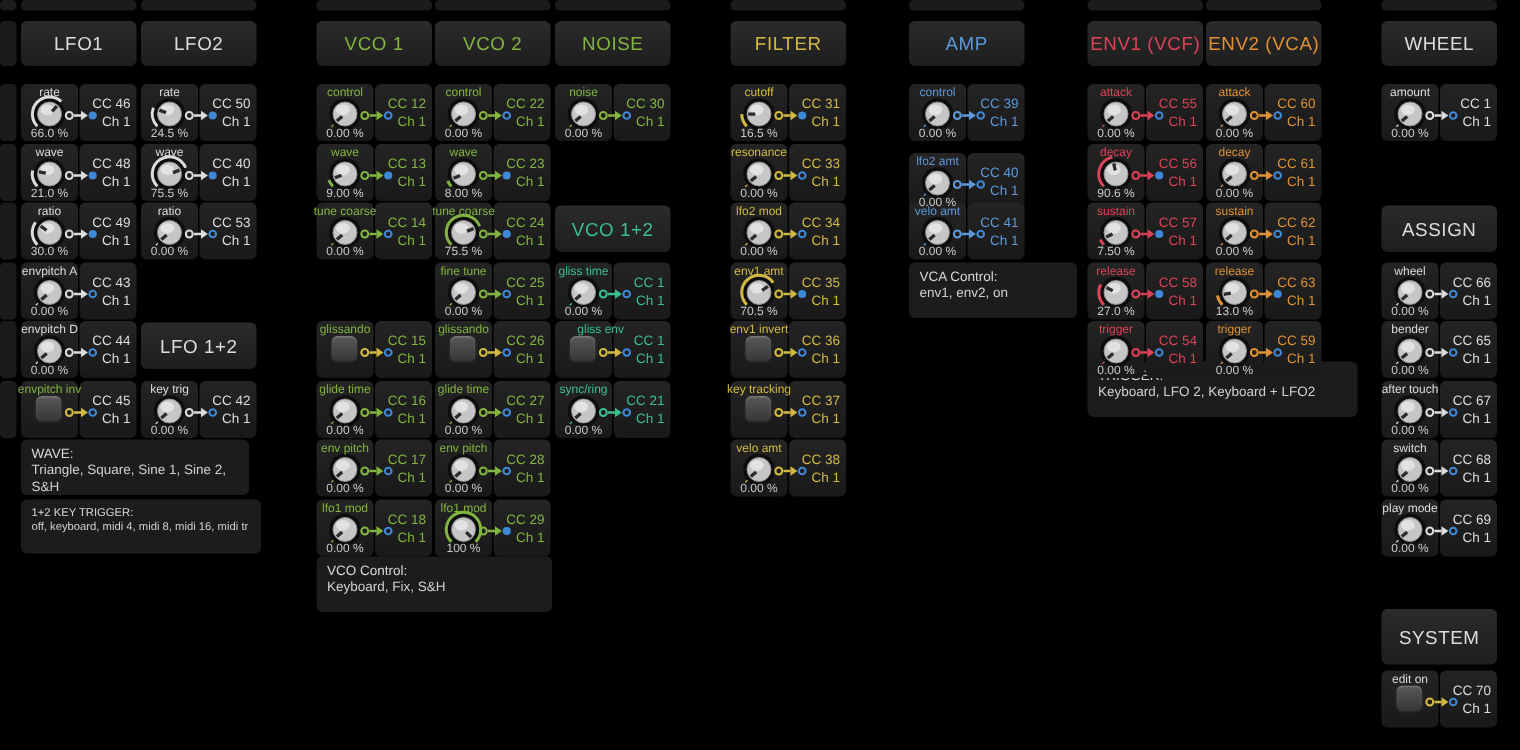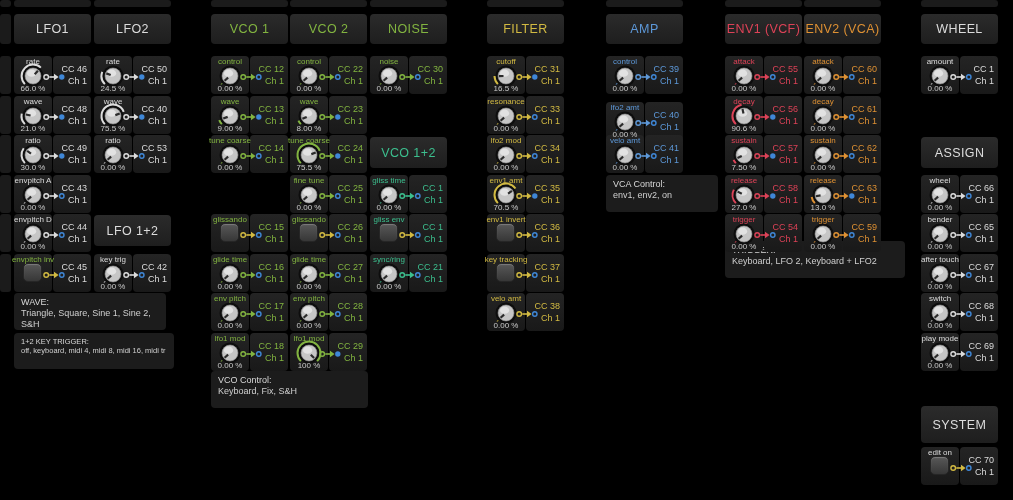--- a/index.html
+++ b/index.html
@@ -739,21 +739,21 @@
       </div>
       <svg class="ind" width="22" height="12" viewBox="0 0 22 12">
         <circle cx="3.2" cy="6" r="2.3" fill="none" stroke="#3cbf8e" stroke-width="1.4"></circle>
         <line x1="6.3" y1="6" x2="11" y2="6" stroke="#3cbf8e" stroke-width="1.6"></line>
         <polygon points="11,2.8 15.6,6 11,9.2" fill="#3cbf8e"></polygon>
         <circle cx="18.8" cy="6" r="2.2" fill="none" stroke="#3f87d7" stroke-width="1.4"></circle>
       </svg>
     </div>
     <div class="cell" style="left: 370px; top: 214px;">
       <div class="kcell">
-        <div class="lbl" style="color: rgb(60, 191, 142);">gliss env</div>
+        <div class="lbl" style="color: rgb(60, 191, 142); text-align: right;">gliss env</div>
         <div class="btn"></div>
       </div>
       <div class="ccell">
         <div class="cc" style="color: rgb(60, 191, 142);">CC 1</div>
         <div class="ch" style="color: rgb(60, 191, 142);">Ch 1</div>
       </div>
       <svg class="ind" width="22" height="12" viewBox="0 0 22 12">
         <circle cx="3.2" cy="6" r="2.3" fill="none" stroke="#d2ba42" stroke-width="1.4"></circle>
         <line x1="6.3" y1="6" x2="11" y2="6" stroke="#d2ba42" stroke-width="1.6"></line>
         <polygon points="11,2.8 15.6,6 11,9.2" fill="#d2ba42"></polygon>

